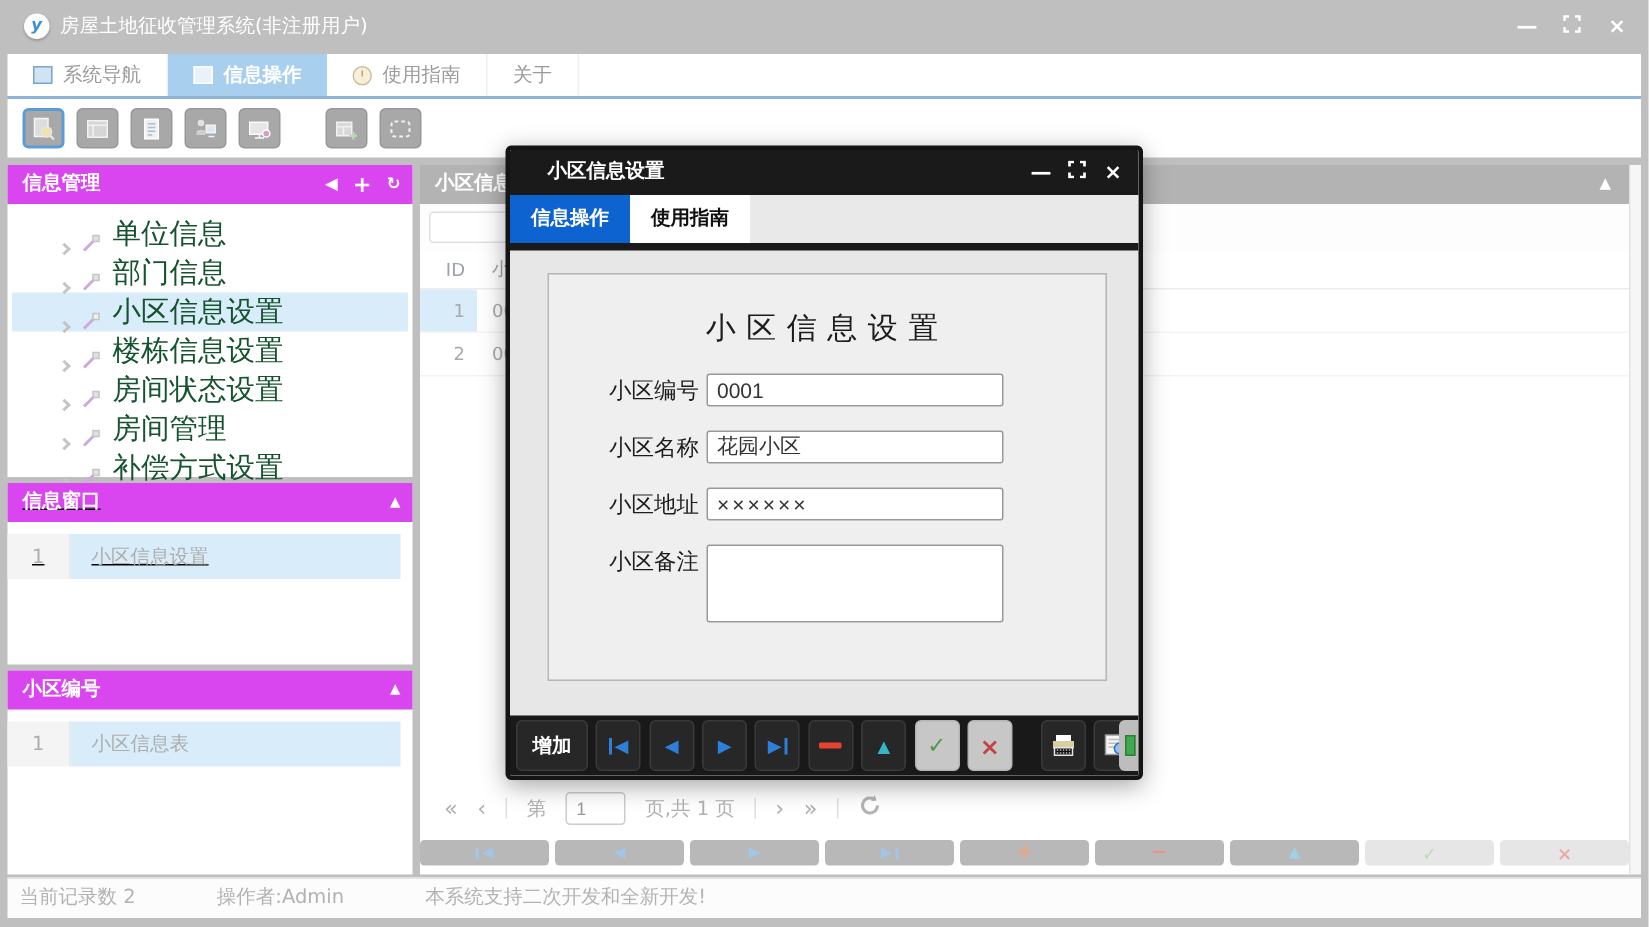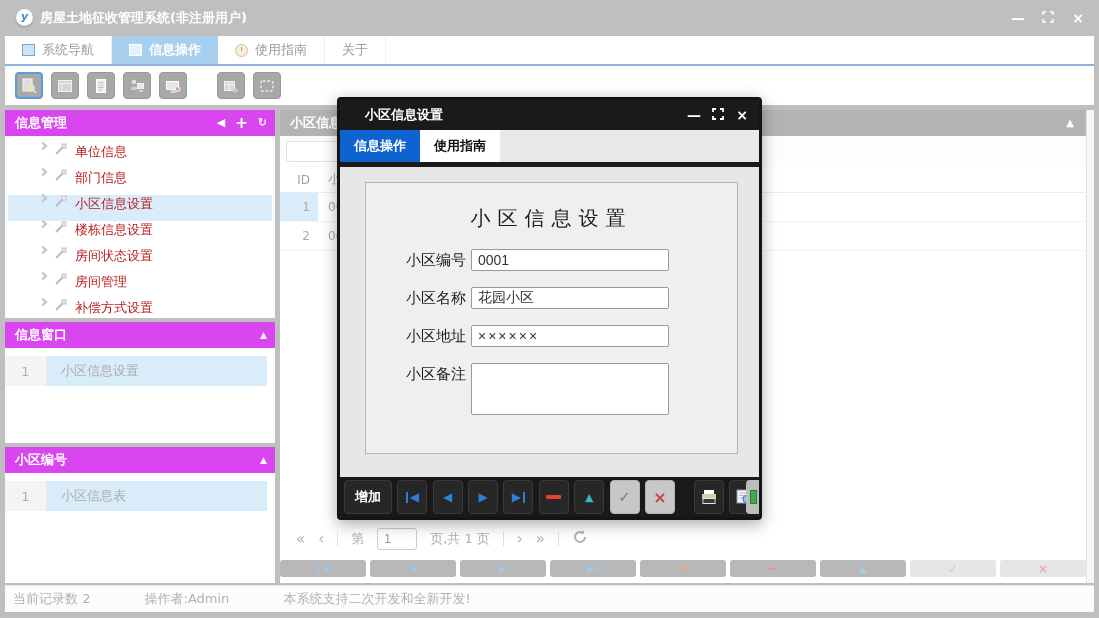--- a/index.html
+++ b/index.html
@@ -2,21 +2,21 @@
 <html><head>
 <meta charset="utf-8">
 <style>
   * { margin:0; padding:0; box-sizing:border-box; }
   html,body { width:1099px; height:618px; overflow:hidden; }
   body { font-family:"DejaVu Sans","Liberation Sans",sans-serif; background:#bfbfbf; position:relative; border-radius:4px; }
 
   
   .titlebar { position:absolute; top:0; left:0; right:0; height:36px; }
   .app-logo { position:absolute; left:16px; top:9px; width:17px; height:17px; background:#fdfdfd; border-radius:50%; color:#3b8fd4; font-weight:bold; font-style:italic; font-size:11px; text-align:center; line-height:16px; box-shadow:0 1px 2px rgba(0,0,0,.25); }
-  .win-title { position:absolute; left:40px; top:0; line-height:36px; color:#fff; font-weight:bold; font-size:13px; }
+  .win-title { position:absolute; left:40px; top:0; line-height:36px; color:#fff; font-weight:normal; font-size:13px; }
   .win-ctrls { position:absolute; right:12px; top:0; height:36px; display:flex; align-items:center; gap:12px; color:#fff; }
   .win-ctrls .wc { width:18px; text-align:center; font-size:14px; font-weight:bold; cursor:pointer; }
 
   
   .ribbon { position:absolute; top:36px; left:5px; right:5px; height:28px; background:#fff; display:flex; }
   .ribbon-tab { display:flex; align-items:center; gap:7px; padding:0 17px; font-size:13px; color:#9b9b9b; border-right:1px solid #efefef; cursor:pointer; }
   .ribbon-tab.active { background:#a9cfee; color:#fff; font-weight:bold; border-right:none; }
   .ic-navsq { width:13px; height:12px; background:#cfe3f2; border:1px solid #79a6cc; }
   .ic-grid { width:13px; height:12px; background:#f2f2f2; border:1px solid #d5d5d5;
     background-image:repeating-linear-gradient(#c3d4e4 0 1px, transparent 1px 3px), repeating-linear-gradient(90deg,#c3d4e4 0 1px, transparent 1px 3px); }
@@ -31,24 +31,24 @@
   .tool-btn.first { border:2px solid #5a9bd8; }
   .tool-spacer { width:14px; }
 
   
   .side-panel { position:absolute; left:5px; width:270px; background:#fff; }
   .panel-head { height:26px; background:#d946ef; color:#fff; font-weight:bold; font-size:13px; line-height:26px; padding-left:10px; position:relative; }
   .head-icons { position:absolute; right:8px; top:0; height:26px; display:flex; align-items:center; gap:10px; font-weight:bold; }
   .head-icons span { cursor:pointer; font-size:11px; }
   .head-icons .plus { font-size:15px; }
   .p-tree { top:110px; height:208px; }
-  .p-infowin { top:322px; height:121px; }
+  .p-infowin { top:322px; height:121px;text-decoration:underline; }
   .p-report { top:447px; height:136px; }
   .tree { padding-top:7px; }
-  .tree-item { height:26px; display:flex; align-items:flex-start; gap:8px; padding-left:32px; font-size:13px; color:#b91c1c; cursor:pointer; margin:0 3px; }
+  .tree-item { height:26px; display:flex; align-items:flex-end; gap:8px; padding-left:32px; font-size:19px; color:#14532d; cursor:pointer; margin:0 3px; }
   .tree-item.selected { background:#d9ecfa; }
   .chev { width:6px; height:6px; border-top:2px solid #c4c4c4; border-right:2px solid #c4c4c4; transform:rotate(45deg); flex:0 0 auto; }
   .side-row { display:flex; height:30px; margin-top:8px; font-size:13px; color:#adadad; cursor:pointer; }
   .side-row .num { width:42px; background:#f4f4f4; border-right:1px solid #e8e8e8; display:flex; align-items:center; justify-content:center; }
   .side-row .lbl { flex:1; background:#d9ecfa; display:flex; align-items:center; padding-left:14px; margin-right:8px; }
 
   
   .main-panel { position:absolute; left:280px; top:110px; width:806px; height:473px; background:#fff; }
   .m-head { height:26px; background:#b3b3b3; color:#fff; font-weight:bold; font-size:13px; line-height:26px; padding-left:10px; position:relative; }
   .m-head .coll { position:absolute; right:12px; top:0; font-size:10px; cursor:pointer; }

